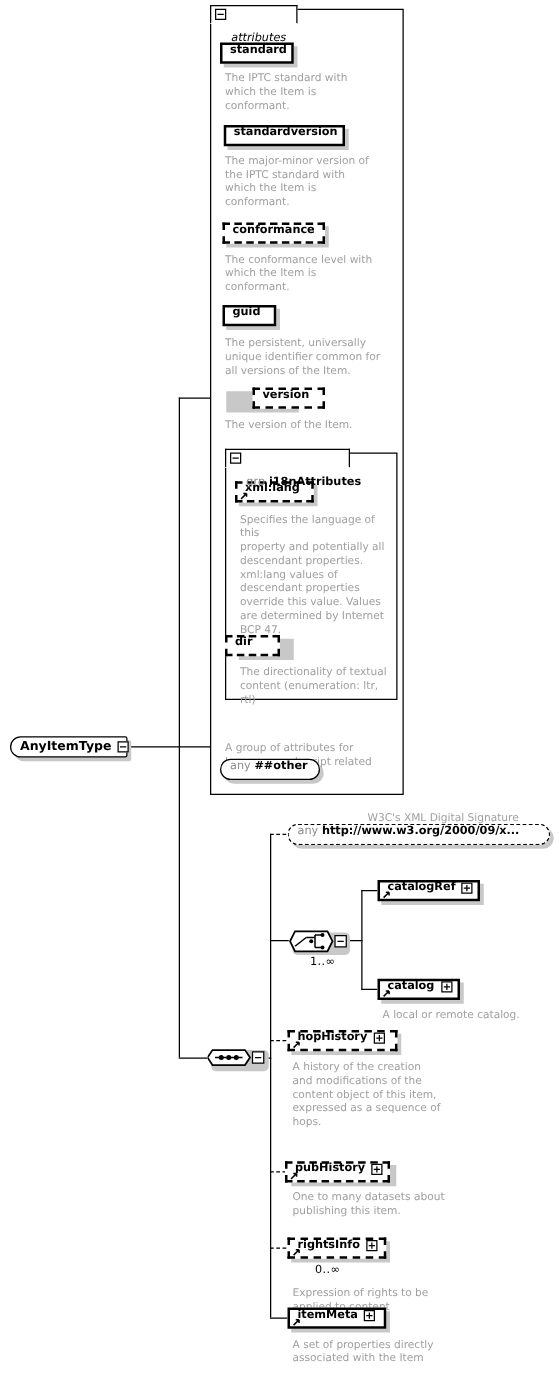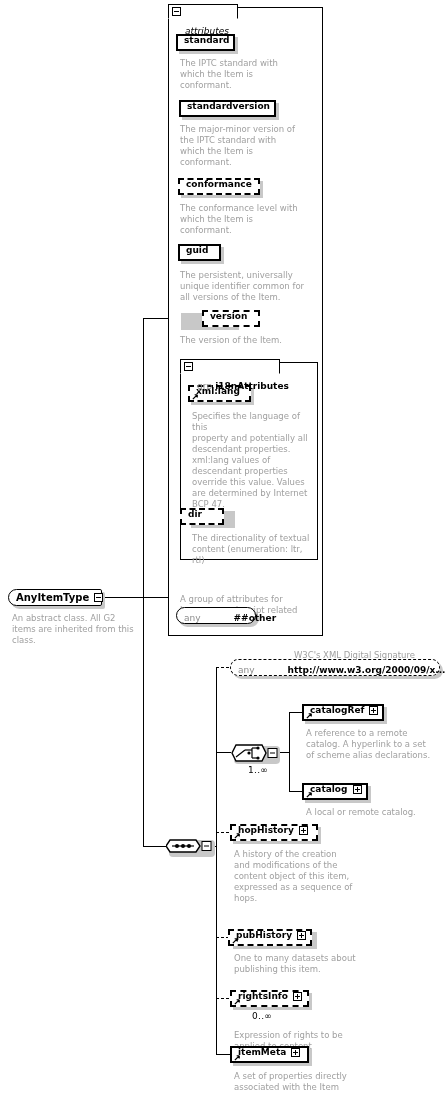--- a/index.html
+++ b/index.html
@@ -119,25 +119,24 @@
   }
 
   
   .anynode {
     position: absolute;
     box-sizing: border-box;
     background: #fff;
     height: 17px;
     border-radius: 9px;
     display: flex;
-    align-items: flex-end;
+    align-items: flex-start;
     padding: 0 7px;
     white-space: nowrap;
     z-index: 2;
-    gap: 30px;
   }
   .anynode.solid  { border: 1.5px solid #000; }
   .anynode.dashed { border: 1.5px dashed #000; }
   .anynode .any-kw { color: #8d8d8d; font-size: 9px; font-weight: normal; }
   .anynode .any-ns { color: #000; font-size: 9px; font-weight: bold; margin-left: 3px; }
   .anyshadow {
     position: absolute;
     background: #c8c8c8;
     border-radius: 9px;
     z-index: 1;
@@ -279,23 +278,20 @@
   <div class="anynode solid" style="left:176px; top:607px; width:80px;">
     <span class="any-kw">any</span>
     <span class="any-ns">##other</span>
   </div>
 
   <div class="node-shadow" style="left:11px; top:592px; width:94px; height:17px; border-radius:9px 2px 2px 9px;"></div>
   <div class="typenode" style="left:8px; top:589px; width:94px;">
     <span class="tn-label">AnyItemType</span>
     <span class="expander"></span>
   </div>
-  <div class="doc" style="left:12px; top:613px; width:130px;">An abstract class. All G2
-items are inherited from this
-class.</div>
 
   <div class="line-h" style="left:102px; top:597px; width:66px;"></div>
 
   <div class="line-v" style="left:143px; top:318px; height:528px;"></div>
 
   <div class="line-h" style="left:143px; top:318px; width:25px;"></div>
 
   <div class="line-h" style="left:143px; top:846px; width:23px;"></div>
 
   <div class="comp-shadow" style="left:169px; top:840px; width:46px; height:17px;"></div>
@@ -348,23 +344,20 @@
   <div class="line-h" style="left:289px; top:791px; width:13px;"></div>
 
   <div class="node-shadow" style="left:305px; top:707px; width:82px; height:17px;"></div>
   <div class="node solid" style="left:302px; top:704px; width:82px;">
     <span class="node-label">catalogRef</span>
     <span class="expander plus"></span>
     <svg class="refarrow" viewBox="0 0 8 8">
         <path d="M1 7 L6 2 M6 2 L3 2 M6 2 L6 5" stroke="#000" stroke-width="1.4" fill="none"></path>
       </svg>
   </div>
-  <div class="doc" style="left:306px; top:728px; width:138px;">A reference to a remote
-catalog. A hyperlink to a set
-of scheme alias declarations.</div>
 
   <div class="node-shadow" style="left:305px; top:786px; width:66px; height:17px;"></div>
   <div class="node solid" style="left:302px; top:783px; width:66px;">
     <span class="node-label">catalog</span>
     <span class="expander plus"></span>
     <svg class="refarrow" viewBox="0 0 8 8">
         <path d="M1 7 L6 2 M6 2 L3 2 M6 2 L6 5" stroke="#000" stroke-width="1.4" fill="none"></path>
       </svg>
   </div>
   <div class="doc" style="left:306px; top:807px; width:138px;">A local or remote catalog.</div>

